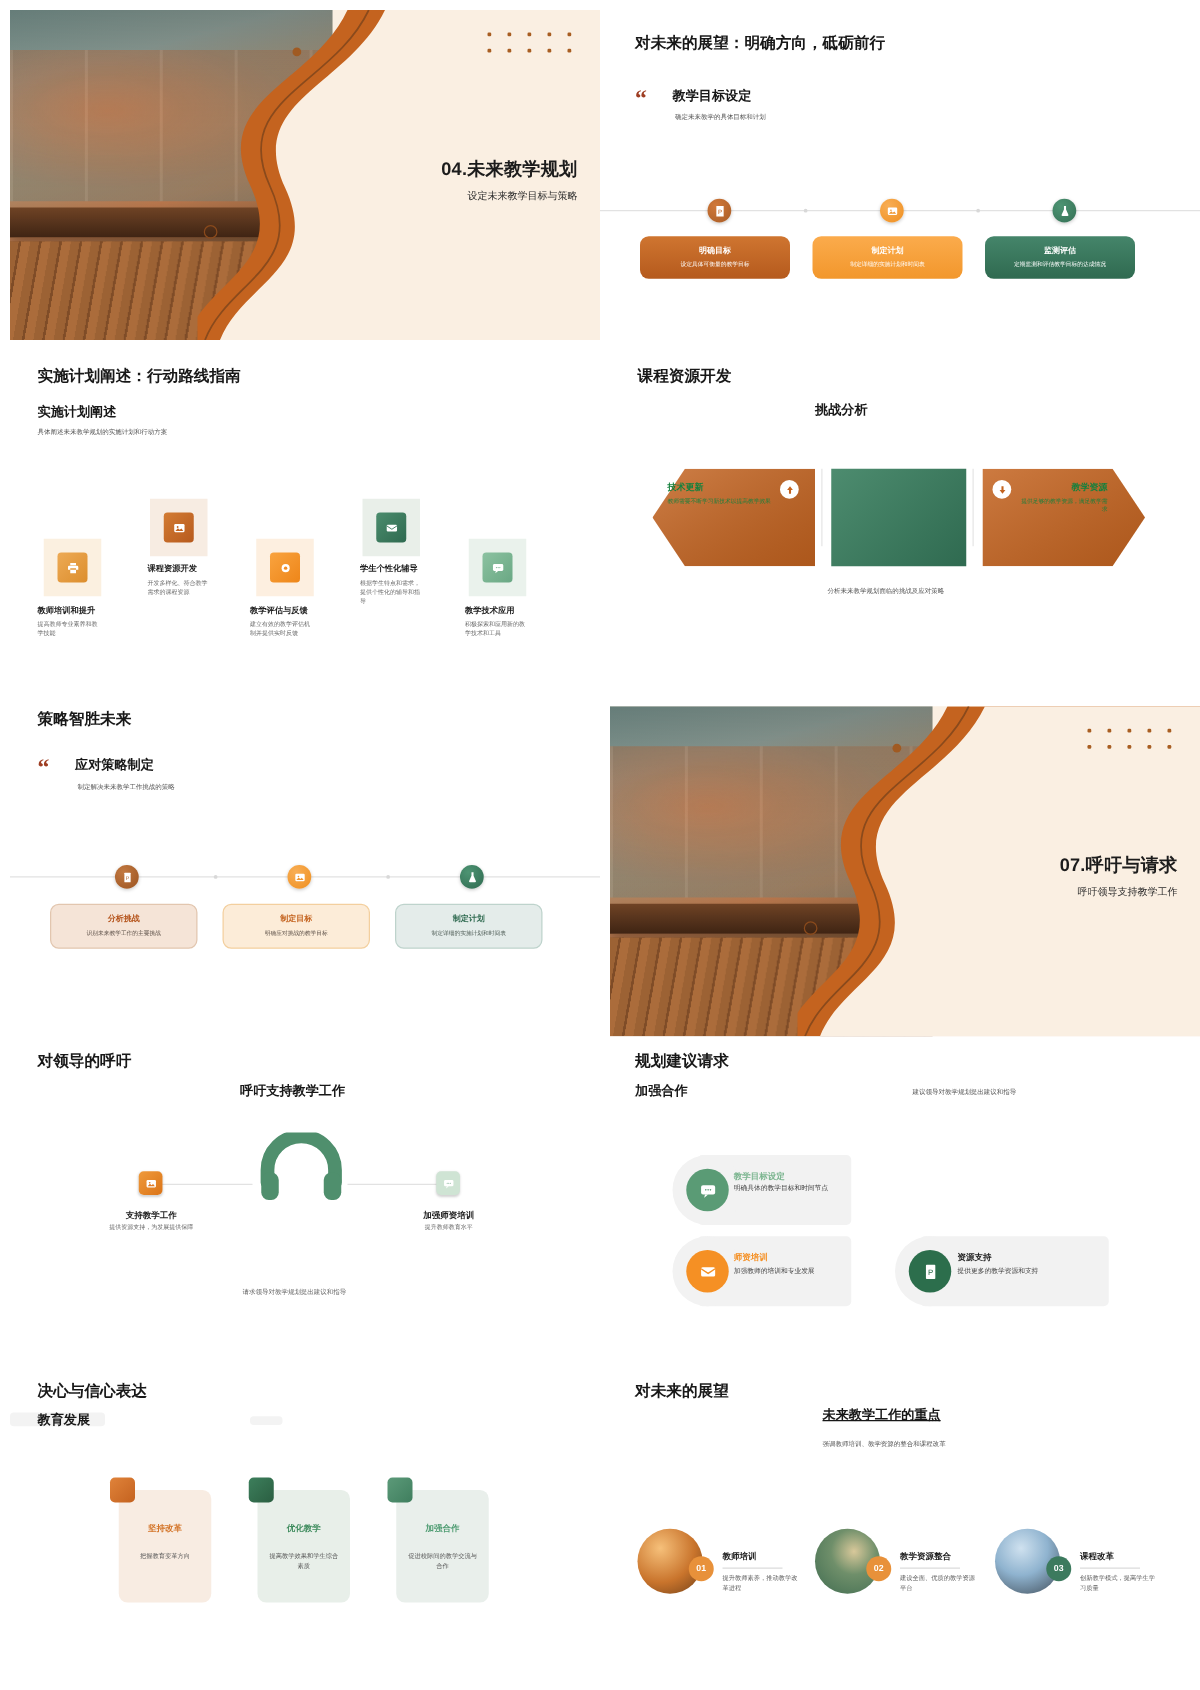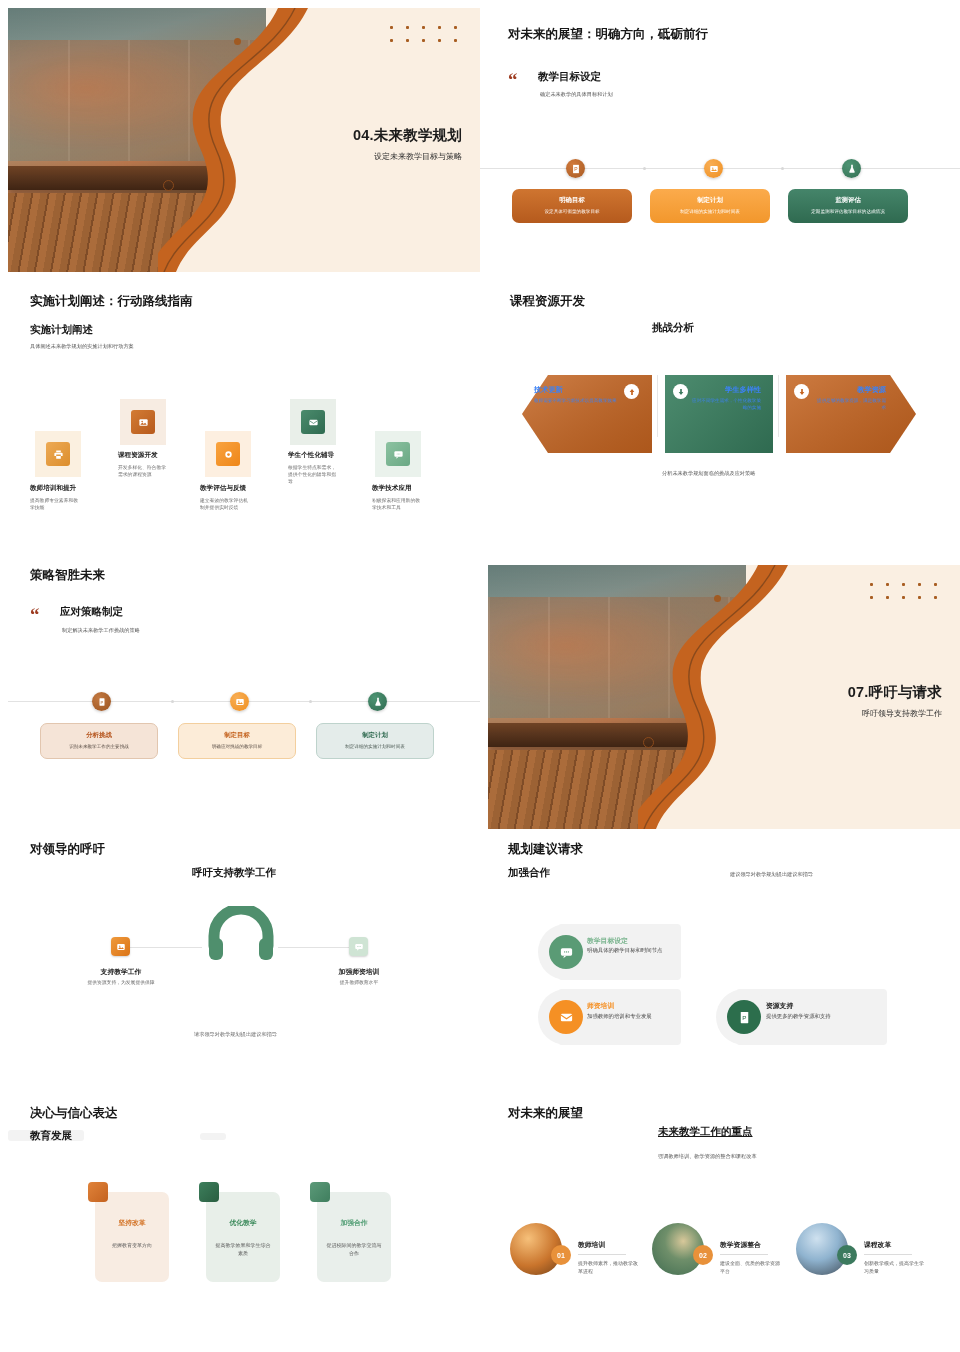--- a/index.html
+++ b/index.html
@@ -82,21 +82,21 @@
   
   .tile { position:absolute; }
   .tile-bg { position:absolute; width:46px; height:46px; }
   .tile-ic { position:absolute; width:24px; height:24px; border-radius:3px;
              display:flex; align-items:center; justify-content:center; }
   .tile-ic svg { width:11px; height:11px; }
   .tile-h { position:absolute; font-size:6.6px; font-weight:700; color:#1c1c1c; white-space:nowrap; }
   .tile-p { position:absolute; font-size:4.8px; color:#6a6a6a; line-height:1.5; width:50px; }
 
   
-  .chev { position:absolute; height:62px; color:#3b82f6; }
+  .chev { position:absolute; height:62px; color:#15803d; }
   .chev .inner { position:absolute; inset:0; padding:10px 12px; }
   .chev .h { font-size:7.2px; font-weight:700; }
   .chev .p { font-size:4.6px; line-height:1.5; margin-top:3px; opacity:.95; }
   .chev-badge { position:absolute; width:15px; height:15px; border-radius:50%; background:#fff;
                 display:flex; align-items:center; justify-content:center; top:9px; }
   .chev-badge svg { width:8px; height:8px; }
   .chev-divider { position:absolute; width:1.4px; height:62px; background:#e6e6e6; }
   .hp-node { position:absolute; width:19px; height:19px; border-radius:4px;
              display:flex; align-items:center; justify-content:center; box-shadow:0 1px 2px rgba(0,0,0,.18); }
   .hp-node svg { width:10px; height:10px; }
@@ -296,31 +296,20 @@
           </svg>
       </div>
       <div class="inner" style="text-align:left;">
         <div class="h">技术更新</div>
         <div class="p" style="width:88px;">教师需要不断学习新技术以提高教学效果</div>
       </div>
     </div>
     <div class="chev-divider" style="left:177px; top:94px;"></div>
 
     <div style="position:absolute; left:185px; top:94px; width:108px; height:78px; background:linear-gradient(135deg,#4d8c6f,#2f6a50);"></div>
-    <div class="chev" style="left:185px; top:94px; width:108px;">
-      <div class="chev-badge" style="left:8px; background:#fff;">
-        <svg viewBox="0 0 24 24" fill="#3c7a5e">
-            <path d="M12 21l-7-9h4.5V3h5v9H19z"></path>
-          </svg>
-      </div>
-      <div class="inner" style="text-align:right; padding-left:26px;">
-        <div class="h">学生多样性</div>
-        <div class="p">应对不同学生需求，个性化教学策略的实施</div>
-      </div>
-    </div>
     <div class="chev-divider" style="left:298px; top:94px;"></div>
 
     <svg style="position:absolute; left:306px; top:94px;" width="130" height="78" viewBox="0 0 130 78">
       <path d="M0,0 L104,0 L130,39 L104,78 L0,78 Z" fill="#c4631f"></path>
       <path d="M0,0 L104,0 L130,39 L104,78 L0,78 Z" fill="url(#g2)"></path>
       <defs>
           <linearGradient id="g2" x1="0" y1="0" x2="1" y2="1">
             <stop offset="0" stop-color="#ffffff" stop-opacity=".15"></stop>
             <stop offset="1" stop-color="#000000" stop-opacity=".12"></stop>
           </linearGradient>

